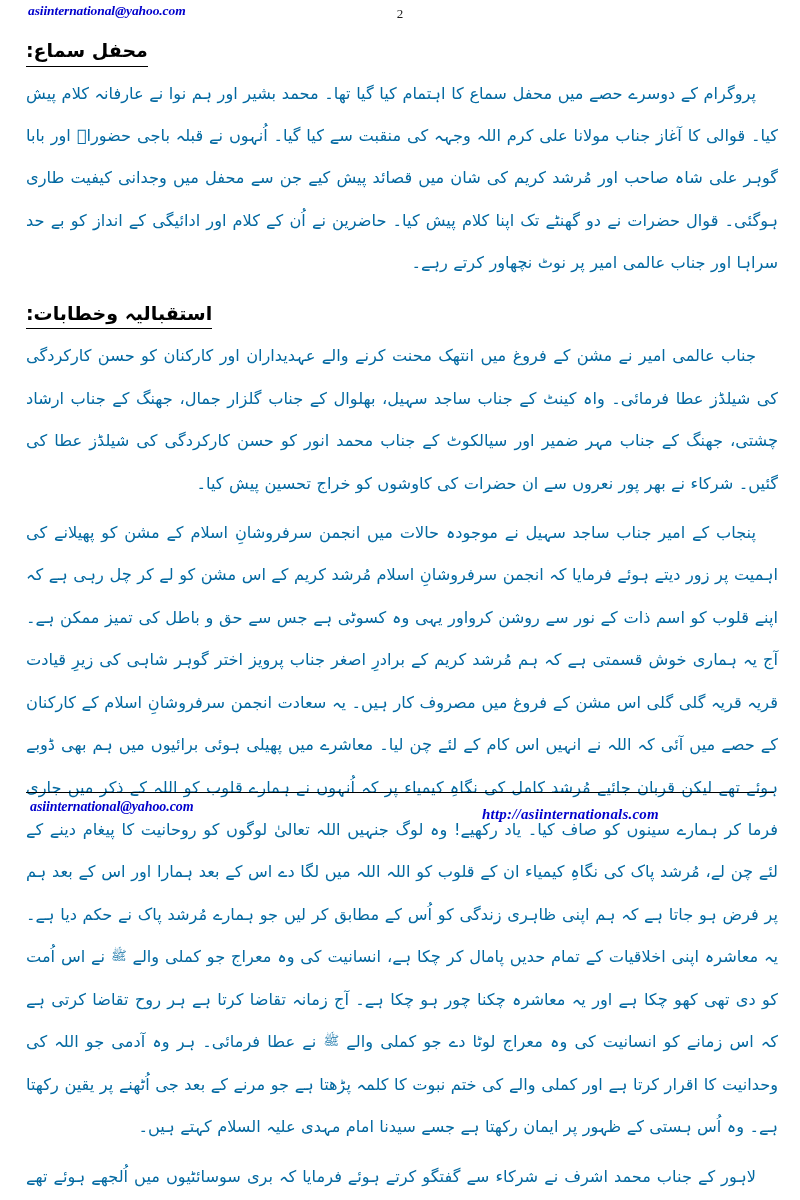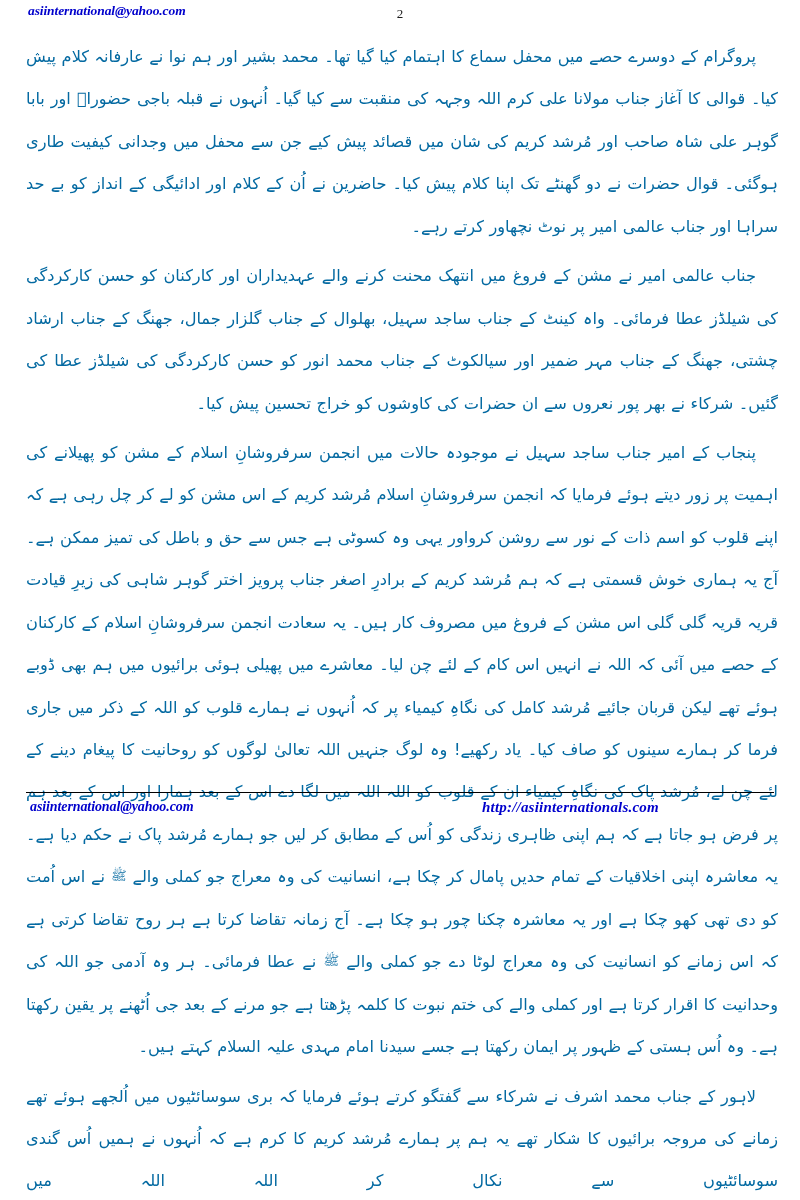--- a/index.html
+++ b/index.html
@@ -134,21 +134,21 @@
     font-style: italic;
     font-weight: bold;
     font-size: 14px;
     color: #0000CC;
     letter-spacing: -0.1px;
     white-space: nowrap;
   }
   .footer-url {
     position: absolute;
     left: 456px;
-    top: 7px;
+    top: 14px;
     font-family: "Liberation Serif", serif;
     font-style: italic;
     font-weight: bold;
     font-size: 15px;
     color: #0000CC;
     letter-spacing: 0.2px;
     white-space: nowrap;
   }
 </style>
 </head>
@@ -156,23 +156,29 @@
 
 <div class="page">
 
   <div class="header">
     <div class="header-email">asiinternational@yahoo.com</div>
     <div class="header-pageno">2</div>
   </div>
 
   <div class="content">
 
+    <h2 class="section-heading">
+      <span class="hd">محفل سماع:</span>
+    </h2>
 
     <p class="para last-right">پروگرام کے دوسرے حصے میں محفل سماع کا اہتمام کیا گیا تھا۔ محمد بشیر اور ہم نوا نے عارفانہ کلام پیش کیا۔ قوالی کا آغاز جناب مولانا علی کرم اللہ وجہہ کی منقبت سے کیا گیا۔ اُنہوں نے قبلہ باجی حضوراؐ اور بابا گوہر علی شاہ صاحب اور مُرشد کریم کی شان میں قصائد پیش کیے جن سے محفل میں وجدانی کیفیت طاری ہوگئی۔ قوال حضرات نے دو گھنٹے تک اپنا کلام پیش کیا۔ حاضرین نے اُن کے کلام اور ادائیگی کے انداز کو بے حد سراہا اور جناب عالمی امیر پر نوٹ نچھاور کرتے رہے۔</p>
 
+    <h2 class="section-heading second">
+      <span class="hd">استقبالیہ وخطابات:</span>
+    </h2>
 
     <p class="para last-right">جناب عالمی امیر نے مشن کے فروغ میں انتھک محنت کرنے والے عہدیداران اور کارکنان کو حسن کارکردگی کی شیلڈز عطا فرمائی۔ واہ کینٹ کے جناب ساجد سہیل، بھلوال کے جناب گلزار جمال، جھنگ کے جناب ارشاد چشتی، جھنگ کے جناب مہر ضمیر اور سیالکوٹ کے جناب محمد انور کو حسن کارکردگی کی شیلڈز عطا کی گئیں۔ شرکاء نے بھر پور نعروں سے ان حضرات کی کاوشوں کو خراج تحسین پیش کیا۔</p>
 
     <p class="para last-right">پنجاب کے امیر جناب ساجد سہیل نے موجودہ حالات میں انجمن سرفروشانِ اسلام کے مشن کو پھیلانے کی اہمیت پر زور دیتے ہوئے فرمایا کہ انجمن سرفروشانِ اسلام مُرشد کریم کے اس مشن کو لے کر چل رہی ہے کہ اپنے قلوب کو اسم ذات کے نور سے روشن کرواور یہی وہ کسوٹی ہے جس سے حق و باطل کی تمیز ممکن ہے۔ آج یہ ہماری خوش قسمتی ہے کہ ہم مُرشد کریم کے برادرِ اصغر جناب پرویز اختر گوہر شاہی کی زیرِ قیادت قریہ قریہ گلی گلی اس مشن کے فروغ میں مصروف کار ہیں۔ یہ سعادت انجمن سرفروشانِ اسلام کے کارکنان کے حصے میں آئی کہ اللہ نے انہیں اس کام کے لئے چن لیا۔ معاشرے میں پھیلی ہوئی برائیوں میں ہم بھی ڈوبے ہوئے تھے لیکن قربان جائیے مُرشد کامل کی نگاہِ کیمیاء پر کہ اُنہوں نے ہمارے قلوب کو اللہ کے ذکر میں جاری فرما کر ہمارے سینوں کو صاف کیا۔ یاد رکھیے! وہ لوگ جنہیں اللہ تعالیٰ لوگوں کو روحانیت کا پیغام دینے کے لئے چن لے، مُرشد پاک کی نگاہِ کیمیاء ان کے قلوب کو اللہ اللہ میں لگا دے اس کے بعد ہمارا اور اس کے بعد ہم پر فرض ہو جاتا ہے کہ ہم اپنی ظاہری زندگی کو اُس کے مطابق کر لیں جو ہمارے مُرشد پاک نے حکم دیا ہے۔ یہ معاشرہ اپنی اخلاقیات کے تمام حدیں پامال کر چکا ہے، انسانیت کی وہ معراج جو کملی والے <span class="honorific">ﷺ</span> نے اس اُمت کو دی تھی کھو چکا ہے اور یہ معاشرہ چکنا چور ہو چکا ہے۔ آج زمانہ تقاضا کرتا ہے ہر روح تقاضا کرتی ہے کہ اس زمانے کو انسانیت کی وہ معراج لوٹا دے جو کملی والے <span class="honorific">ﷺ</span> نے عطا فرمائی۔ ہر وہ آدمی جو اللہ کی وحدانیت کا اقرار کرتا ہے اور کملی والے کی ختم نبوت کا کلمہ پڑھتا ہے جو مرنے کے بعد جی اُٹھنے پر یقین رکھتا ہے۔ وہ اُس ہستی کے ظہور پر ایمان رکھتا ہے جسے سیدنا امام مہدی علیہ السلام کہتے ہیں۔</p>
 
     <p class="para">لاہور کے جناب محمد اشرف نے شرکاء سے گفتگو کرتے ہوئے فرمایا کہ بری سوسائٹیوں میں اُلجھے ہوئے تھے زمانے کی مروجہ برائیوں کا شکار تھے یہ ہم پر ہمارے مُرشد کریم کا کرم ہے کہ اُنہوں نے ہمیں اُس گندی سوسائٹیوں سے نکال کر اللہ اللہ میں</p>
 
   </div>
 
   <div class="footer">

